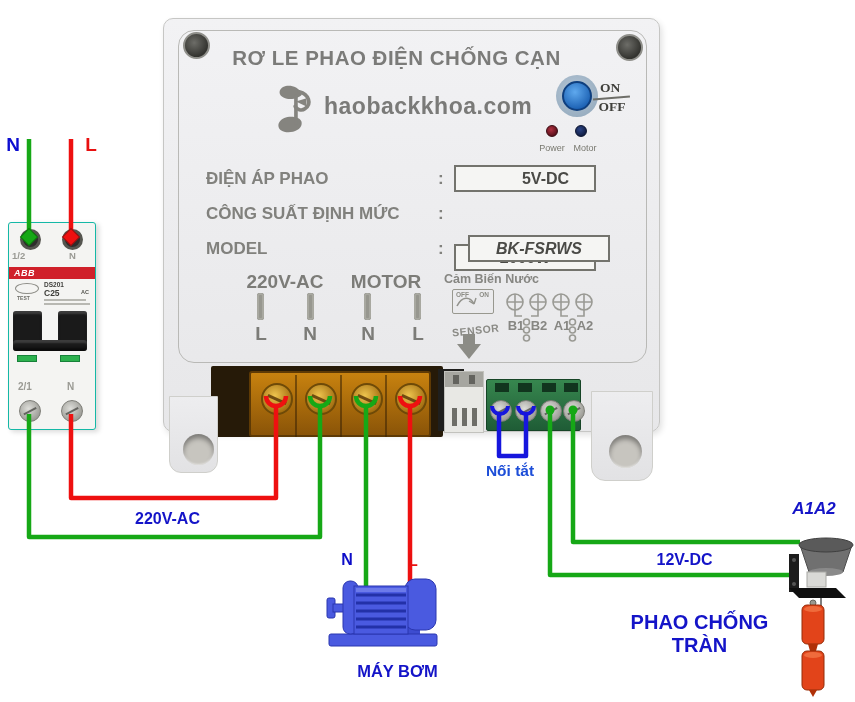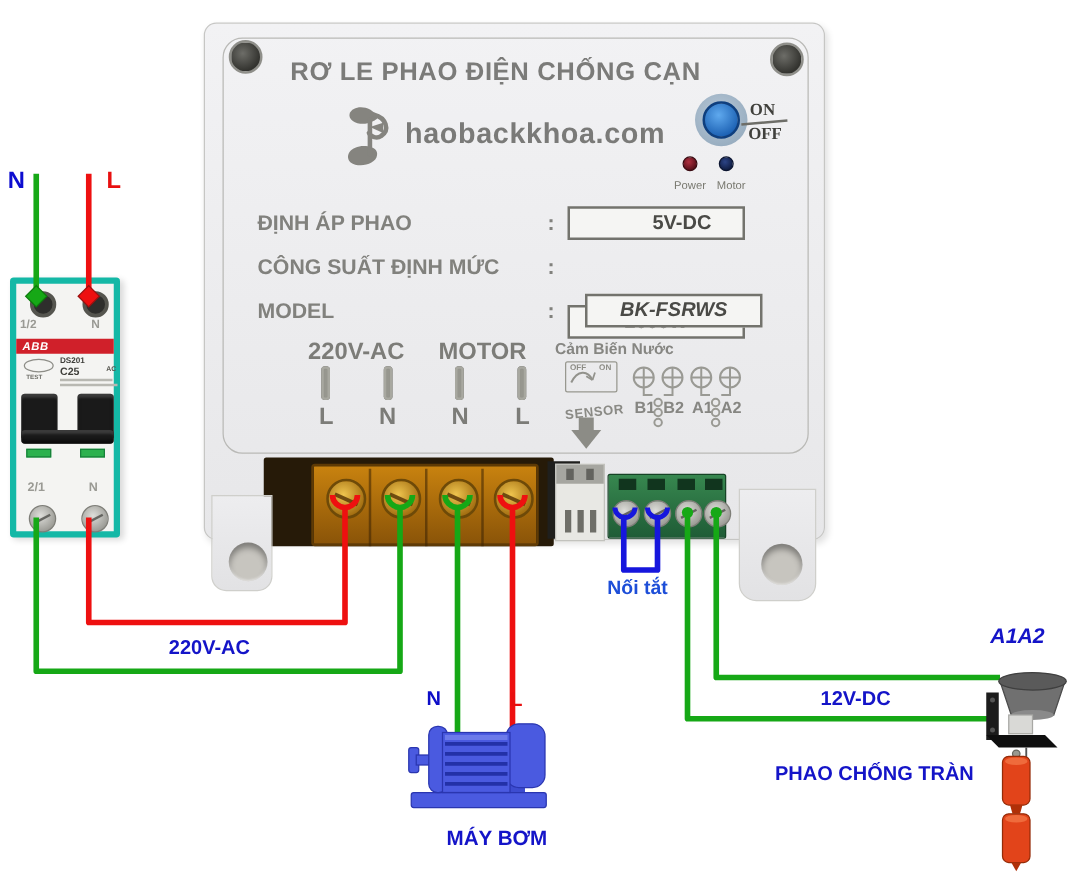--- a/index.html
+++ b/index.html
@@ -56,21 +56,21 @@
         border:1px solid #164426;border-radius:2px;}
   .ghole{position:absolute;top:3px;width:14px;height:9px;background:#11351e;}
   .screw-silver{width:22px;height:22px;border-radius:50%;border:1px solid #7e7e78;
         background:radial-gradient(circle at 42% 38%,#dededa,#989892 78%);}
   .screw-silver::after{content:"";position:absolute;left:14%;top:46%;width:72%;height:2px;
         background:rgba(90,90,85,.9);transform:rotate(-28deg);}
   .tab{background:linear-gradient(180deg,#ededef,#e2e2e4);border:1px solid #cfcfcb;}
   .tab-hole{position:absolute;border-radius:50%;background:#c7c5bf;
         box-shadow:inset 0 4px 5px rgba(0,0,0,.38), inset 0 -1px 2px rgba(255,255,255,.6);}
   
-  .breaker{left:8px;top:222px;width:88px;height:208px;background:#f4f4f2;border:5px solid #14b8a6;
+  .breaker{left:8px;top:222px;width:88px;height:208px;background:#f4f4f2;border:1px solid #14b8a6;
         border-radius:3px;box-shadow:3px 2px 5px rgba(0,0,0,.15);}
   .bk-term{width:21px;height:21px;border-radius:50%;background:#2e2e2c;border:3px solid #55554f;}
   .bk-topnum{font-size:9.5px;color:#9a9a94;font-weight:bold;}
   .bk-band{left:0;top:44px;width:100%;height:12px;background:#d0202a;color:#fff;
         font-size:9px;font-style:italic;font-weight:bold;line-height:12px;padding-left:5px;letter-spacing:.5px;}
   .bk-oval{left:6px;top:60px;width:24px;height:11px;border:1.5px solid #8d8d87;border-radius:50%;}
   .bk-test{left:8px;top:72px;font-size:5px;font-weight:bold;color:#6e6e68;}
   .bk-model{left:35px;top:58px;font-size:6.5px;font-weight:bold;color:#3e3e3a;}
   .bk-rating{left:35px;top:65px;font-size:8.5px;font-weight:bold;color:#3e3e3a;}
   .bk-ac{left:72px;top:66px;font-size:5.5px;font-weight:bold;color:#55554f;}
@@ -131,21 +131,21 @@
     <div class="abs btn-blue"></div>
     <div class="abs onoff" style="left:428px;top:61px;width:36px;text-align:center;">ON</div>
     <div class="abs" style="left:429px;top:78px;width:37px;height:2px;background:#6e6e68;transform:rotate(-5deg);"></div>
     <div class="abs onoff" style="left:427px;top:80px;width:42px;text-align:center;">OFF</div>
 
     <div class="abs led led-power" style="left:382px;top:106px;"></div>
     <div class="abs led led-motor" style="left:411px;top:106px;"></div>
     <div class="abs led-lbl" style="left:368px;top:124px;">Power</div>
     <div class="abs led-lbl" style="left:401px;top:124px;">Motor</div>
 
-    <div class="abs spec-label" style="left:42px;top:150px;">ĐỊNH ÁP PHAO</div>
+    <div class="abs spec-label" style="left:42px;top:150px;">ĐIỆN ÁP PHAO</div>
     <div class="abs spec-colon" style="left:274px;top:150px;">:</div>
     <div class="abs spec-box" style="left:290px;top:146px;padding-left:41px;"><span>5V-DC</span></div>
 
     <div class="abs spec-label" style="left:42px;top:185px;">CÔNG SUẤT ĐỊNH MỨC</div>
     <div class="abs spec-colon" style="left:274px;top:185px;">:</div>
     <div class="abs spec-box" style="left:290px;top:181px;margin-top:44px;"><span>2000W</span></div>
 
     <div class="abs spec-label" style="left:42px;top:220px;">MODEL</div>
     <div class="abs spec-colon" style="left:274px;top:220px;">:</div>
     <div class="abs spec-box" style="left:304px;top:216px;font-style:italic;"><span>BK-FSRWS</span></div>
@@ -299,14 +299,14 @@
 
   <div class="lbl z6" style="left:2px;top:134px;width:22px;font-size:19px;color:#0d0dd0;">N</div>
   <div class="lbl z6" style="left:80px;top:134px;width:22px;font-size:19px;color:#e81010;">L</div>
   <div class="lbl z6" style="left:120px;top:510px;width:95px;font-size:16px;color:#1414c8;">220V-AC</div>
   <div class="lbl z6" style="left:475px;top:462px;width:70px;font-size:15.5px;color:#1d4ed8;">Nối tắt</div>
   <div class="lbl z6" style="left:336px;top:551px;width:22px;font-size:16px;color:#0d0dc8;">N</div>
   <div class="lbl z6" style="left:402px;top:552px;width:22px;font-size:16px;color:#e81010;">L</div>
   <div class="lbl z6" style="left:350px;top:662px;width:95px;font-size:16.5px;color:#1414c8;">MÁY BƠM</div>
   <div class="lbl z6" style="left:778px;top:499px;width:72px;font-size:17px;color:#1414c8;font-style:italic;">A1A2</div>
   <div class="lbl z6" style="left:642px;top:551px;width:85px;font-size:16px;color:#1414c8;">12V-DC</div>
-  <div class="lbl z6" style="left:612px;top:611px;width:175px;font-size:16px;color:#1414c8;">PHAO CHỐNG TRÀN</div>
+  <div class="lbl z6" style="left:612px;top:611px;width:175px;font-size:20px;color:#1414c8;">PHAO CHỐNG TRÀN</div>
 </div>
 
 </body></html>

